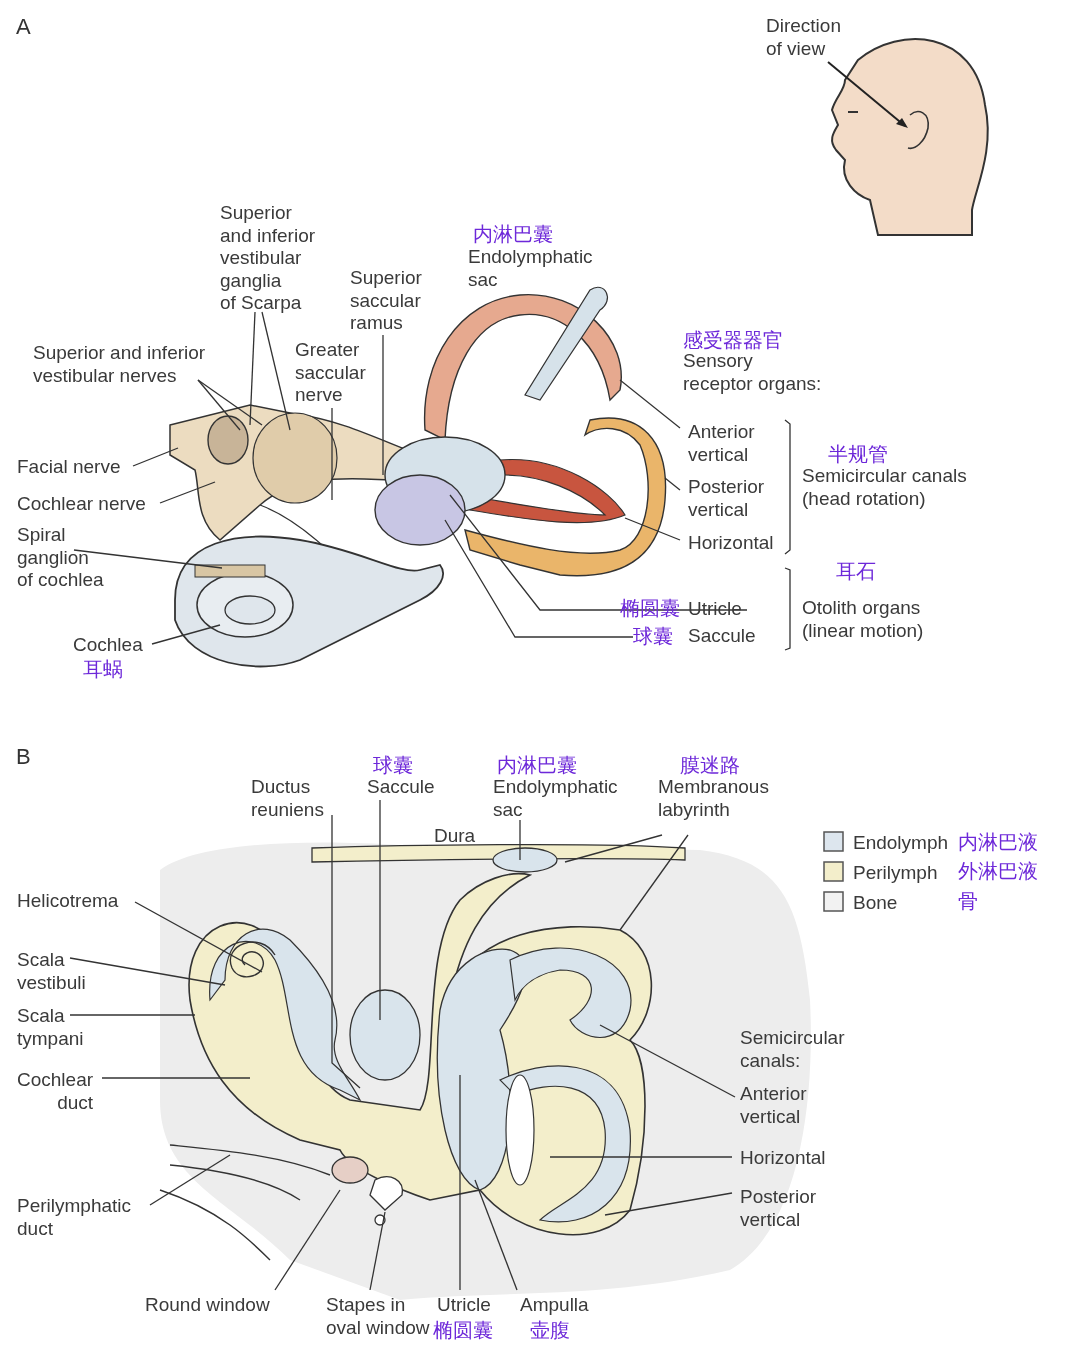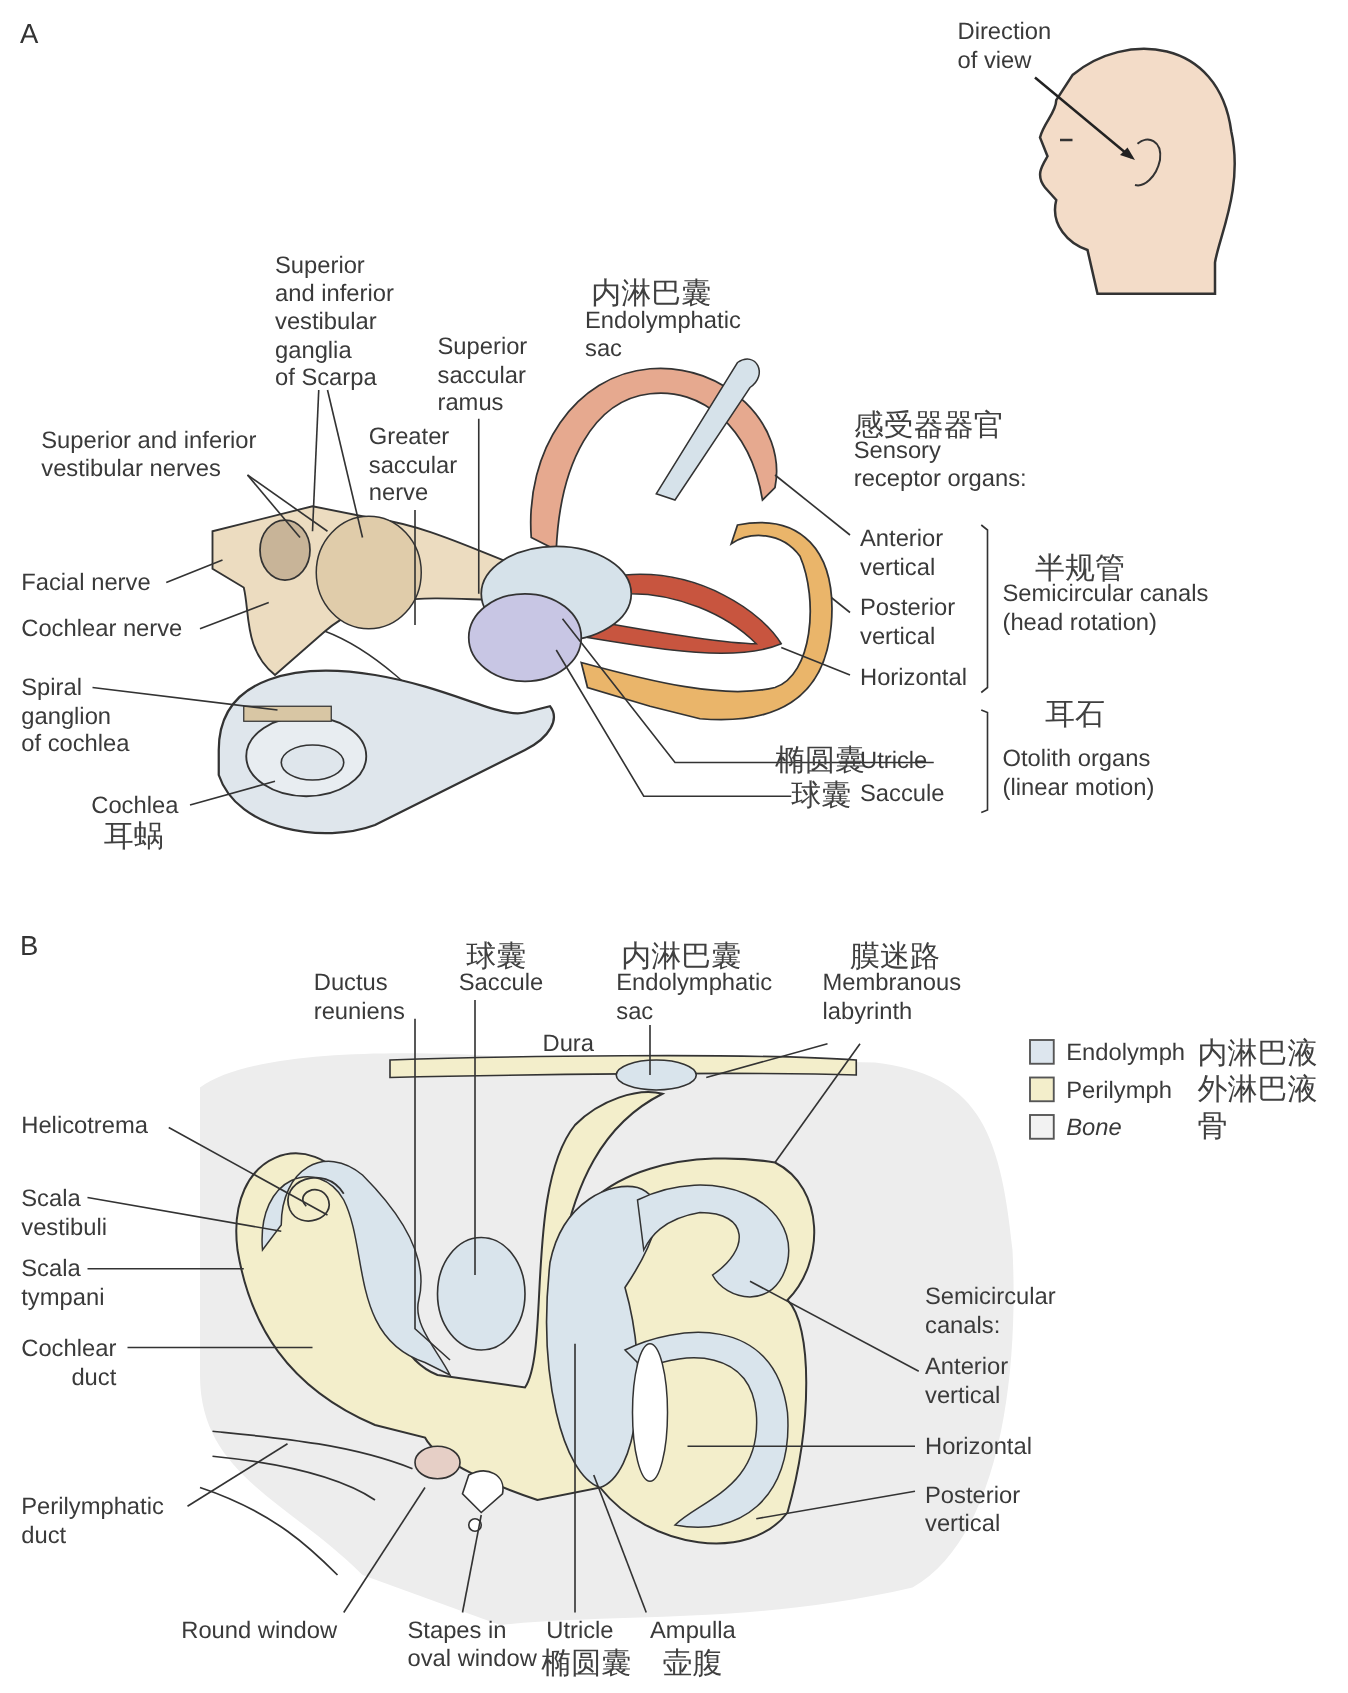--- a/index.html
+++ b/index.html
@@ -1,19 +1,19 @@
 <!DOCTYPE html>
 <html><head>
 <meta charset="utf-8">
 <style>
   html,body{margin:0;padding:0;background:#fff;}
   body{width:1078px;height:1354px;position:relative;overflow:hidden;font-family:"Liberation Sans","DejaVu Sans",sans-serif;color:#333;}
   svg{position:absolute;left:0;top:0;}
   .lbl{position:absolute;font-size:19px;line-height:22.5px;color:#3a3a3a;white-space:pre;}
-  .cn{font-family:"DejaVu Sans",sans-serif;font-size:24px;color:#404040;}
+  .cn{font-family:"DejaVu Sans",sans-serif;font-size:20px;color:#6d28d9;}
   .panel{position:absolute;font-size:22px;color:#333;}
 </style>
 </head>
 <body>
 
 <svg width="1078" height="1354">
 
   <g>
     <path d="M858,60 C900,25 975,30 985,105 C995,150 975,190 972,210 L972,235 L878,235 L870,200 C855,195 840,180 845,160 L836,150 C828,140 834,132 838,125 L832,110 C835,98 845,90 845,80 Z" fill="#f3dcc8" stroke="#333" stroke-width="2"></path>
     <path d="M910,115 C918,108 930,112 928,128 C925,142 915,150 908,148" fill="none" stroke="#333" stroke-width="1.6"></path>
@@ -136,21 +136,21 @@
 <div class="lbl" style="left:350px;top:267px;">Superior
 saccular
 ramus</div>
 <div class="lbl" style="left:295px;top:339px;">Greater
 saccular
 nerve</div>
 <div class="lbl" style="left:33px;top:342px;">Superior and inferior
 vestibular nerves</div>
 <div class="lbl" style="left:17px;top:456px;">Facial nerve</div>
 <div class="lbl" style="left:17px;top:493px;">Cochlear nerve</div>
-<div class="lbl" style="left:17px;top:540px;">Spiral
+<div class="lbl" style="left:17px;top:524px;">Spiral
 ganglion
 of cochlea</div>
 <div class="lbl" style="left:73px;top:634px;">Cochlea</div>
 <div class="lbl cn" style="left:83px;top:658px;">耳蜗</div>
 
 <div class="lbl cn" style="left:473px;top:223px;">内淋巴囊</div>
 <div class="lbl" style="left:468px;top:246px;">Endolymphatic
 sac</div>
 <div class="lbl cn" style="left:683px;top:329px;">感受器器官</div>
 <div class="lbl" style="left:683px;top:350px;">Sensory
@@ -204,14 +204,14 @@
 <div class="lbl" style="left:740px;top:1083px;">Anterior
 vertical</div>
 <div class="lbl" style="left:740px;top:1147px;">Horizontal</div>
 <div class="lbl" style="left:740px;top:1186px;">Posterior
 vertical</div>
 
 <div class="lbl" style="left:853px;top:832px;">Endolymph</div>
 <div class="lbl cn" style="left:958px;top:831px;">内淋巴液</div>
 <div class="lbl" style="left:853px;top:862px;text-align:right;">Perilymph</div>
 <div class="lbl cn" style="left:958px;top:860px;">外淋巴液</div>
-<div class="lbl" style="left:853px;top:892px;font-style:italic;">Bone</div>
+<div class="lbl" style="left:853px;top:892px;">Bone</div>
 <div class="lbl cn" style="left:958px;top:890px;">骨</div>
 
 </body></html>

